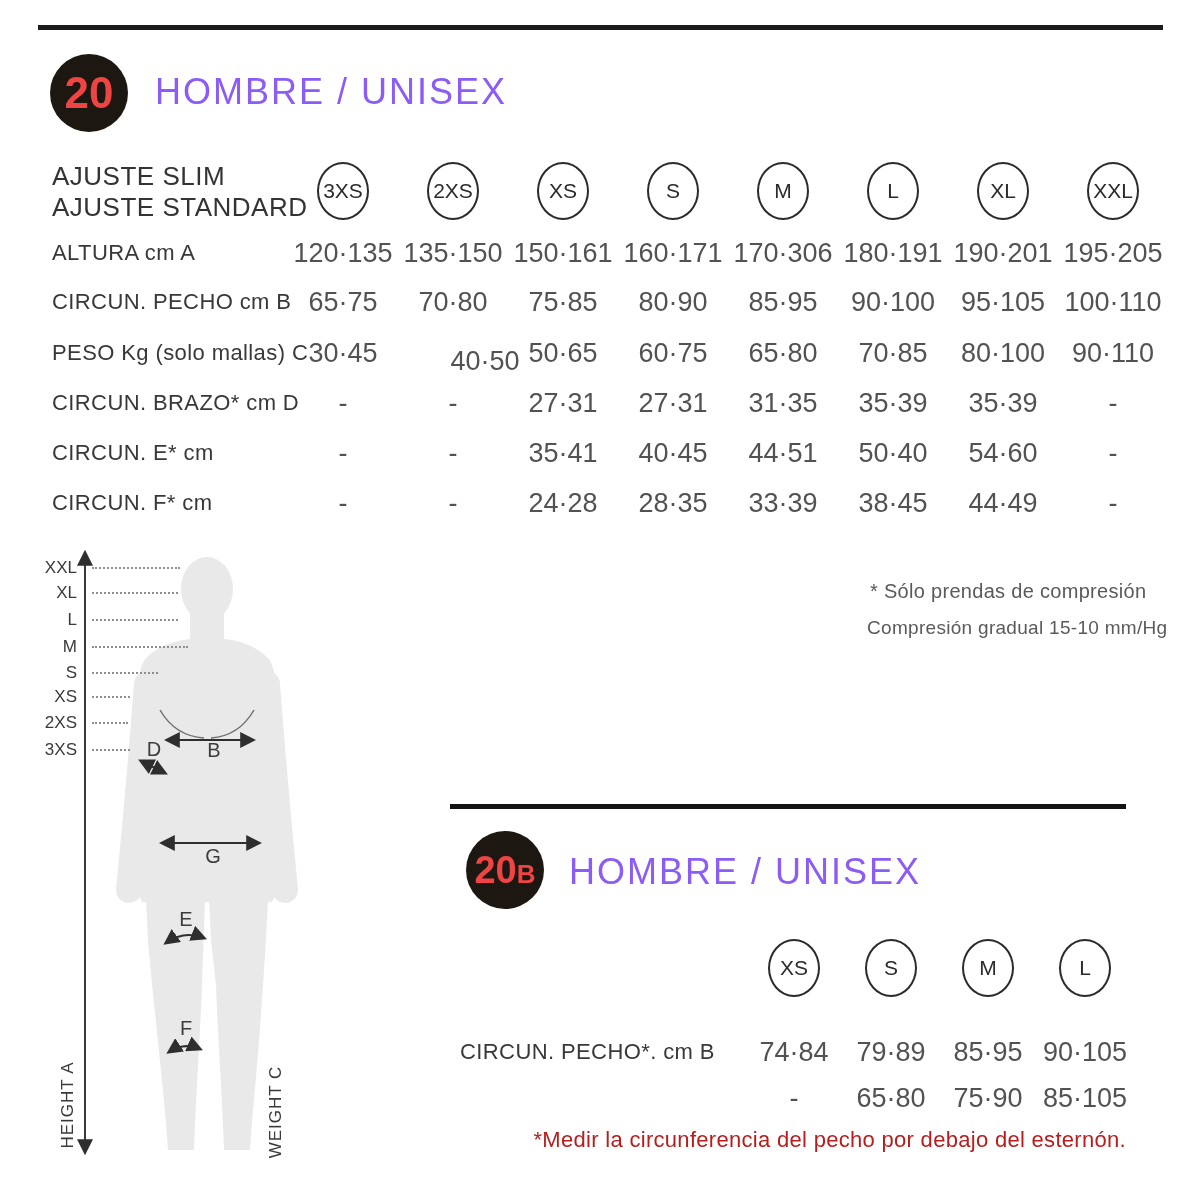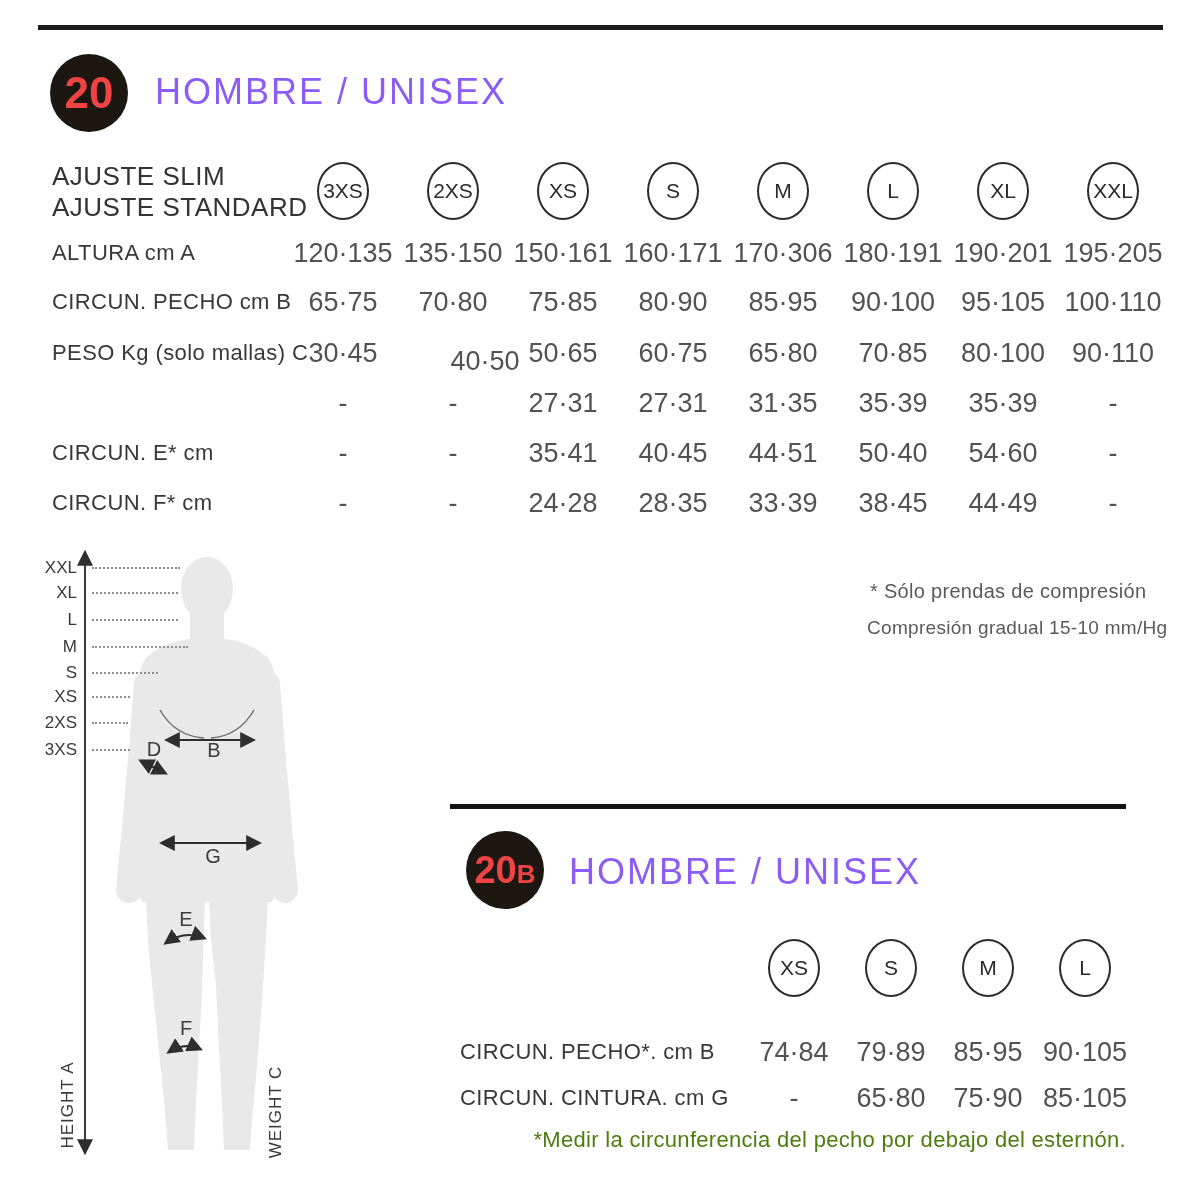--- a/index.html
+++ b/index.html
@@ -37,21 +37,21 @@
   .ladder-label{position:absolute;left:30px;width:47px;text-align:right;
                 font-size:17px;color:#3a3a3a;line-height:20px;}
   .ladder-dots{position:absolute;left:92px;height:0;border-top:2px dotted #8f8f8f;}
 
   .marker-letter{position:absolute;width:18px;text-align:center;font-size:20px;color:#3c3c3c;}
   .axis-label{position:absolute;width:120px;height:24px;text-align:center;font-size:17px;
               letter-spacing:1px;color:#3a3a3a;transform:rotate(-90deg);}
 
   .note{position:absolute;font-size:20px;color:#5a5a5a;letter-spacing:0.3px;white-space:nowrap;}
   .footnote{position:absolute;left:450px;top:1127px;width:676px;text-align:right;
-            font-size:22px;color:#4d7c0f;letter-spacing:0.3px;white-space:nowrap;}
+            font-size:22px;color:#b91c1c;letter-spacing:0.3px;white-space:nowrap;}
   .diagram-svg{position:absolute;left:0;top:0;}
 </style>
 </head>
 <body>
 
 <div class="page" id="page">
 
   <div class="topbar"></div>
 
   <div class="badge badge-a">
@@ -160,20 +160,21 @@
     <div class="cell-value" style="left: 1113px; top: 285px;">100·110</div>
     <div class="row-label" style="top: 339px;">PESO Kg (solo mallas) C</div>
     <div class="cell-value" style="left: 343px; top: 336px;">30·45</div>
     <div class="cell-value" style="left: 453px; top: 344px; margin-left: 32px;">40·50</div>
     <div class="cell-value" style="left: 563px; top: 336px;">50·65</div>
     <div class="cell-value" style="left: 673px; top: 336px;">60·75</div>
     <div class="cell-value" style="left: 783px; top: 336px;">65·80</div>
     <div class="cell-value" style="left: 893px; top: 336px;">70·85</div>
     <div class="cell-value" style="left: 1003px; top: 336px;">80·100</div>
     <div class="cell-value" style="left: 1113px; top: 336px;">90·110</div>
+    <div class="row-label" style="top: 389px;">CIRCUN. BRAZO* cm D</div>
     <div class="cell-value" style="left: 343px; top: 386px;">-</div>
     <div class="cell-value" style="left: 453px; top: 386px;">-</div>
     <div class="cell-value" style="left: 563px; top: 386px;">27·31</div>
     <div class="cell-value" style="left: 673px; top: 386px;">27·31</div>
     <div class="cell-value" style="left: 783px; top: 386px; text-align: right;">31·35</div>
     <div class="cell-value" style="left: 893px; top: 386px;">35·39</div>
     <div class="cell-value" style="left: 1003px; top: 386px;">35·39</div>
     <div class="cell-value" style="left: 1113px; top: 386px;">-</div>
     <div class="row-label" style="top: 439px;">CIRCUN. E* cm</div>
     <div class="cell-value" style="left: 343px; top: 436px;">-</div>
@@ -219,18 +220,17 @@
       <span>M</span>
     </div>
     <div class="size-circle" style="left: 1059px; top: 939px;">
       <span>L</span>
     </div>
     <div class="row-label row-label-b" style="top: 1038px;">CIRCUN. PECHO*. cm B</div>
     <div class="cell-value" style="left: 794px; top: 1035px;">74·84</div>
     <div class="cell-value" style="left: 891px; top: 1035px;">79·89</div>
     <div class="cell-value" style="left: 988px; top: 1035px;">85·95</div>
     <div class="cell-value" style="left: 1085px; top: 1035px;">90·105</div>
-    <div class="row-label row-label-b" style="top: 1084px;">CIRCUN. CINTURA. cm G</div>
     <div class="cell-value" style="left: 794px; top: 1081px;">-</div>
     <div class="cell-value" style="left: 891px; top: 1081px;">65·80</div>
     <div class="cell-value" style="left: 988px; top: 1081px;">75·90</div>
     <div class="cell-value" style="left: 1085px; top: 1081px;">85·105</div>
   </div>
 
 </body></html>

